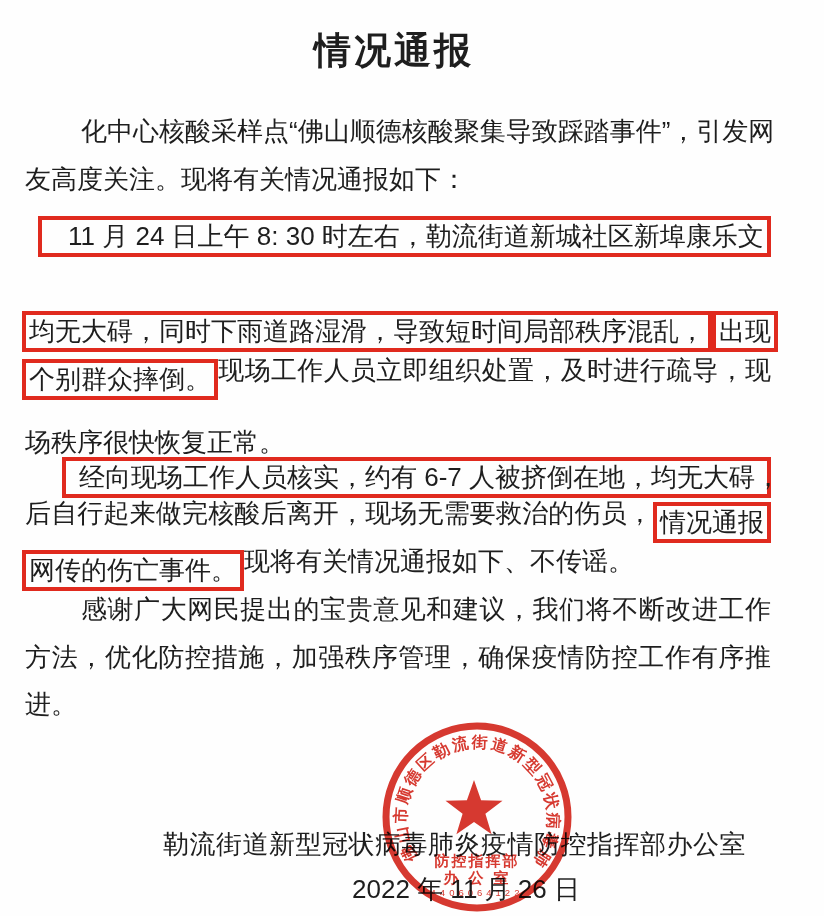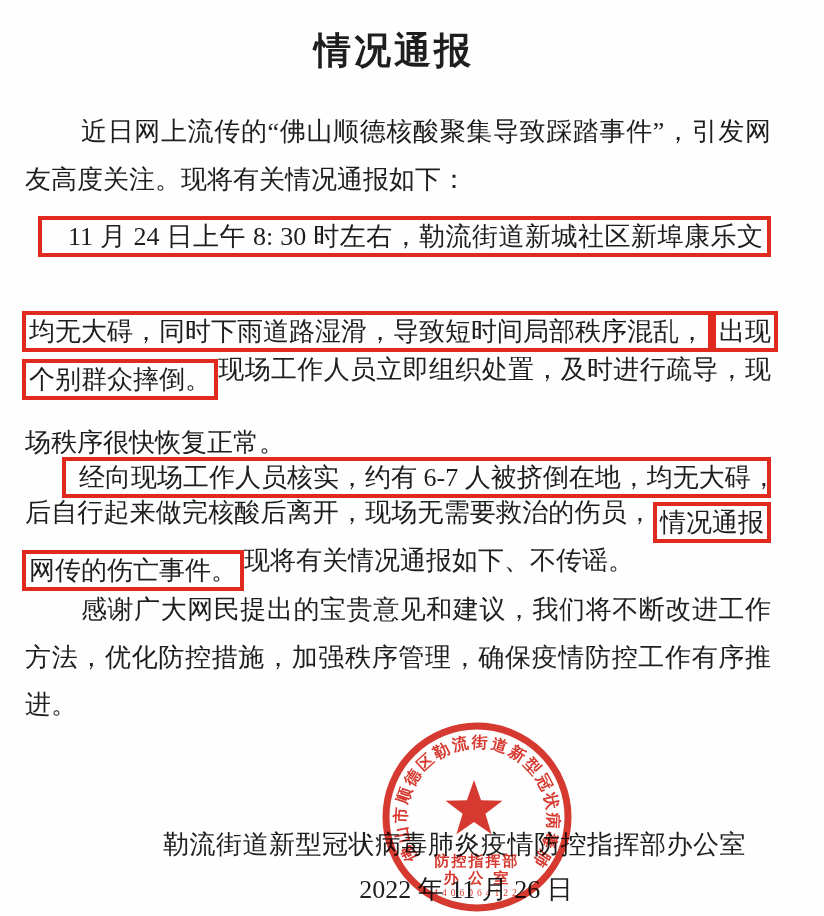--- a/index.html
+++ b/index.html
@@ -1,21 +1,21 @@
 <!DOCTYPE html>
 <html style="--hl: #e02a1e; --seal: #d4281e;"><head>
 <meta charset="utf-8">
 <style>
   html, body { margin: 0; padding: 0; background: #ffffff; }
   .page {
     position: relative;
     width: 824px;
     height: 916px;
     background: #fefefe;
-    font-family: Liberation Serif, serif;
+    font-family: Liberation Sans, sans-serif;
     color: #1e1e1e;
     overflow: hidden;
   }
   .title {
     position: absolute;
     top: 26px;
     left: 0;
     width: 824px;
     padding-right: 36px;
     box-sizing: border-box;
@@ -93,21 +93,21 @@
     z-index: 3;
   }
 </style>
 </head>
 <body>
 
 <div class="page">
 
   <div class="title">情况通报</div>
 
-  <div class="ln indent" style="top:110px">近日网上流传的“佛山顺德核酸聚集导致踩踏事件”，引发网</div>
+  <div class="ln indent" style="top:110px">化中心核酸采样点“佛山顺德核酸聚集导致踩踏事件”，引发网</div>
   <div class="ln short" style="top:158px">友高度关注。现将有关情况通报如下：</div>
 
   <div class="ln boxline" style="top:202px">
     <span class="rb full i1">11 月 24 日上午 8: 30 时左右，勒流街道新城社区新埠康乐文</span>
   </div>
   <div class="ln neg" style="top:297px"><span class="rb">均无大碍，同时下雨道路湿滑，导致短时间局部秩序混乱，</span><span class="rb">出现</span></div>
   <div class="ln neg" style="top:345px"><span class="rb">个别群众摔倒。</span><span>现场工作人员立即组织处置，及时进行疏导，现</span></div>
   <div class="ln short" style="top:421px">场秩序很快恢复正常。</div>
 
   <div class="ln boxline" style="top:443px">

